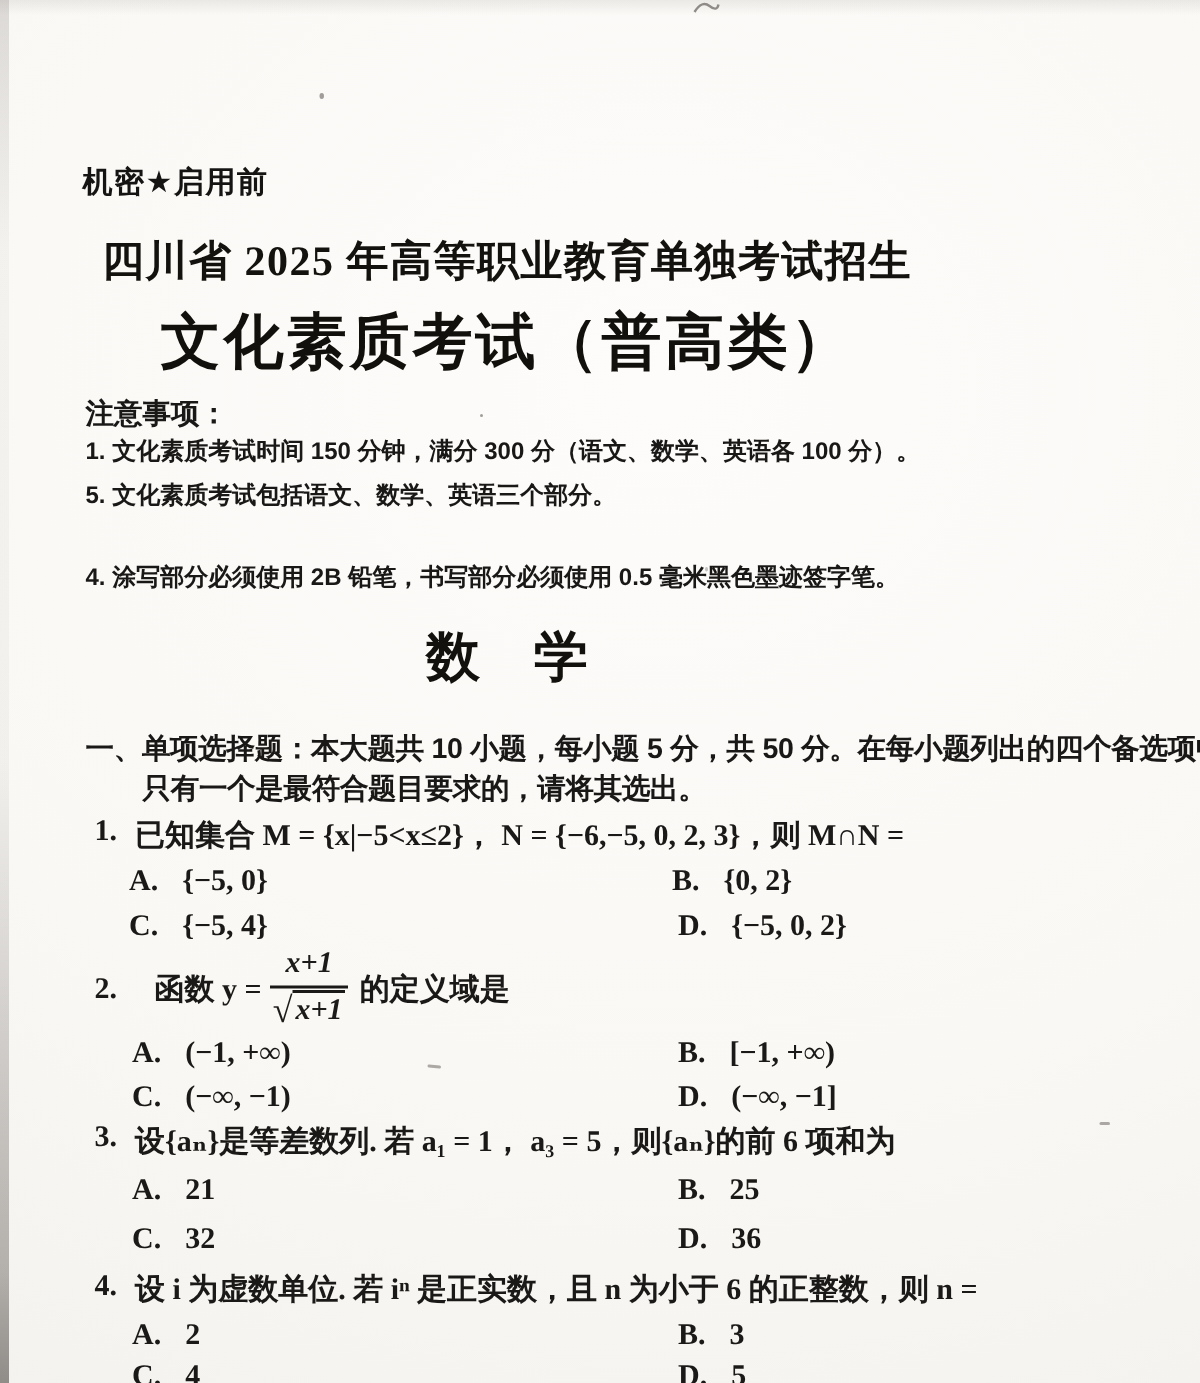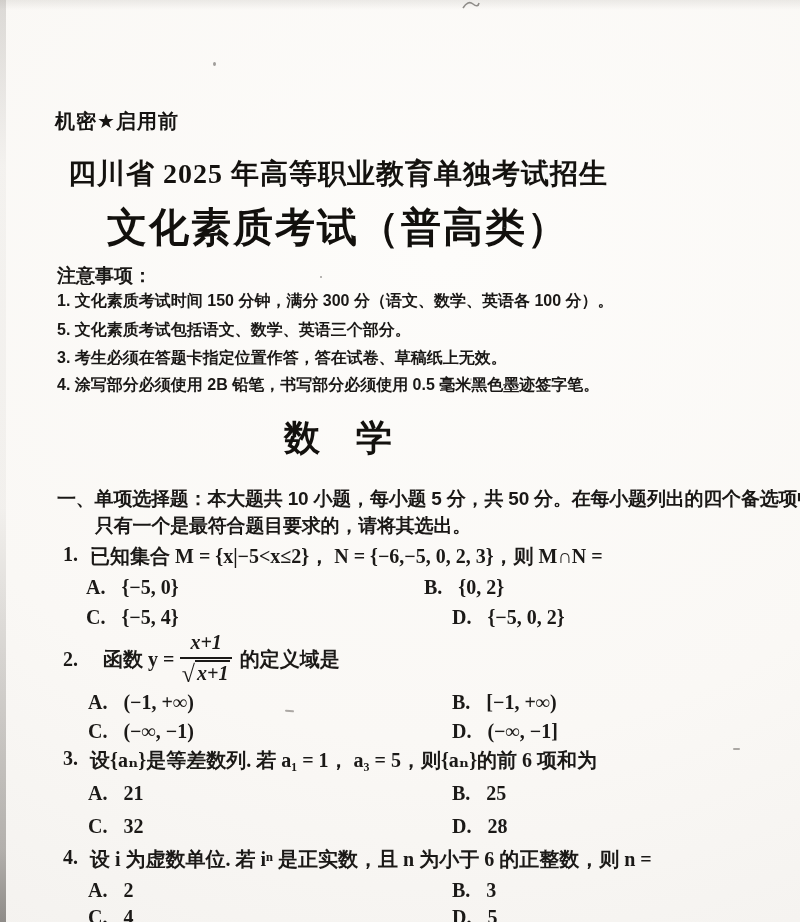--- a/index.html
+++ b/index.html
@@ -71,35 +71,34 @@
 
   <div class="abs confidential" style="left:55px;top:108px;">机密★启用前</div>
 
   <div class="abs center title1" style="top:155px;">四川省 2025 年高等职业教育单独考试招生</div>
 
   <div class="abs center title2" style="top:200px;">文化素质考试（普高类）</div>
 
   <div class="abs notice-h" style="left:57px;top:263px;">注意事项：</div>
   <div class="abs notice-i" style="left:57px;top:291px;">1. 文化素质考试时间 150 分钟，满分 300 分（语文、数学、英语各 100 分）。</div>
   <div class="abs notice-i" style="left:57px;top:320px;">5. 文化素质考试包括语文、数学、英语三个部分。</div>
-  <div class="abs notice-i" style="left:57px;top:348px;">3. 考生必须在答题卡指定位置作答，答在试卷、草稿纸上无效。</div>
   <div class="abs notice-i" style="left:57px;top:375px;">4. 涂写部分必须使用 2B 铅笔，书写部分必须使用 0.5 毫米黑色墨迹签字笔。</div>
 
   <div class="abs center subject" style="top:414px;">数　学</div>
 
   <div class="abs section-l" style="left:57px;top:486px;">一、单项选择题：本大题共 10 小题，每小题 5 分，共 50 分。在每小题列出的四个备选项中</div>
   <div class="abs section-l" style="left:95px;top:513px;">只有一个是最符合题目要求的，请将其选出。</div>
 
   <div>
     <span class="abs qnum" style="left:63px;top:543px;">1.</span>
     <span class="abs qstem" style="left:90px;top:543px;">已知集合 M = {x|−5&lt;x≤2}， N = {−6,−5, 0, 2, 3}，则 M∩N =</span>
     <span class="opt" style="left:86px;top:576px;">
       <span class="opt-label">A.</span><span class="opt-text">{−5, 0}</span>
     </span>
-    <span class="opt" style="left:424px;top:576px;">
+    <span class="opt" style="left:448px;top:576px;">
       <span class="opt-label">B.</span><span class="opt-text">{0, 2}</span>
     </span>
     <span class="opt" style="left:86px;top:606px;">
       <span class="opt-label">C.</span><span class="opt-text">{−5, 4}</span>
     </span>
     <span class="opt" style="left:452px;top:606px;">
       <span class="opt-label">D.</span><span class="opt-text">{−5, 0, 2}</span>
     </span>
   </div>
 
@@ -133,21 +132,21 @@
     <span class="opt" style="left:88px;top:782px;">
       <span class="opt-label">A.</span><span class="opt-text">21</span>
     </span>
     <span class="opt" style="left:452px;top:782px;">
       <span class="opt-label">B.</span><span class="opt-text">25</span>
     </span>
     <span class="opt" style="left:88px;top:815px;">
       <span class="opt-label">C.</span><span class="opt-text">32</span>
     </span>
     <span class="opt" style="left:452px;top:815px;">
-      <span class="opt-label">D.</span><span class="opt-text">28</span>
+      <span class="opt-label">D.</span><span class="opt-text">36</span>
     </span>
   </div>
 
   <div>
     <span class="abs qnum" style="left:63px;top:846px;">4.</span>
     <span class="abs qstem" style="left:90px;top:846px;">设 i 为虚数单位. 若 iⁿ 是正实数，且 n 为小于 6 的正整数，则 n =</span>
     <span class="opt" style="left:88px;top:879px;">
       <span class="opt-label">A.</span><span class="opt-text">2</span>
     </span>
     <span class="opt" style="left:452px;top:879px;">

